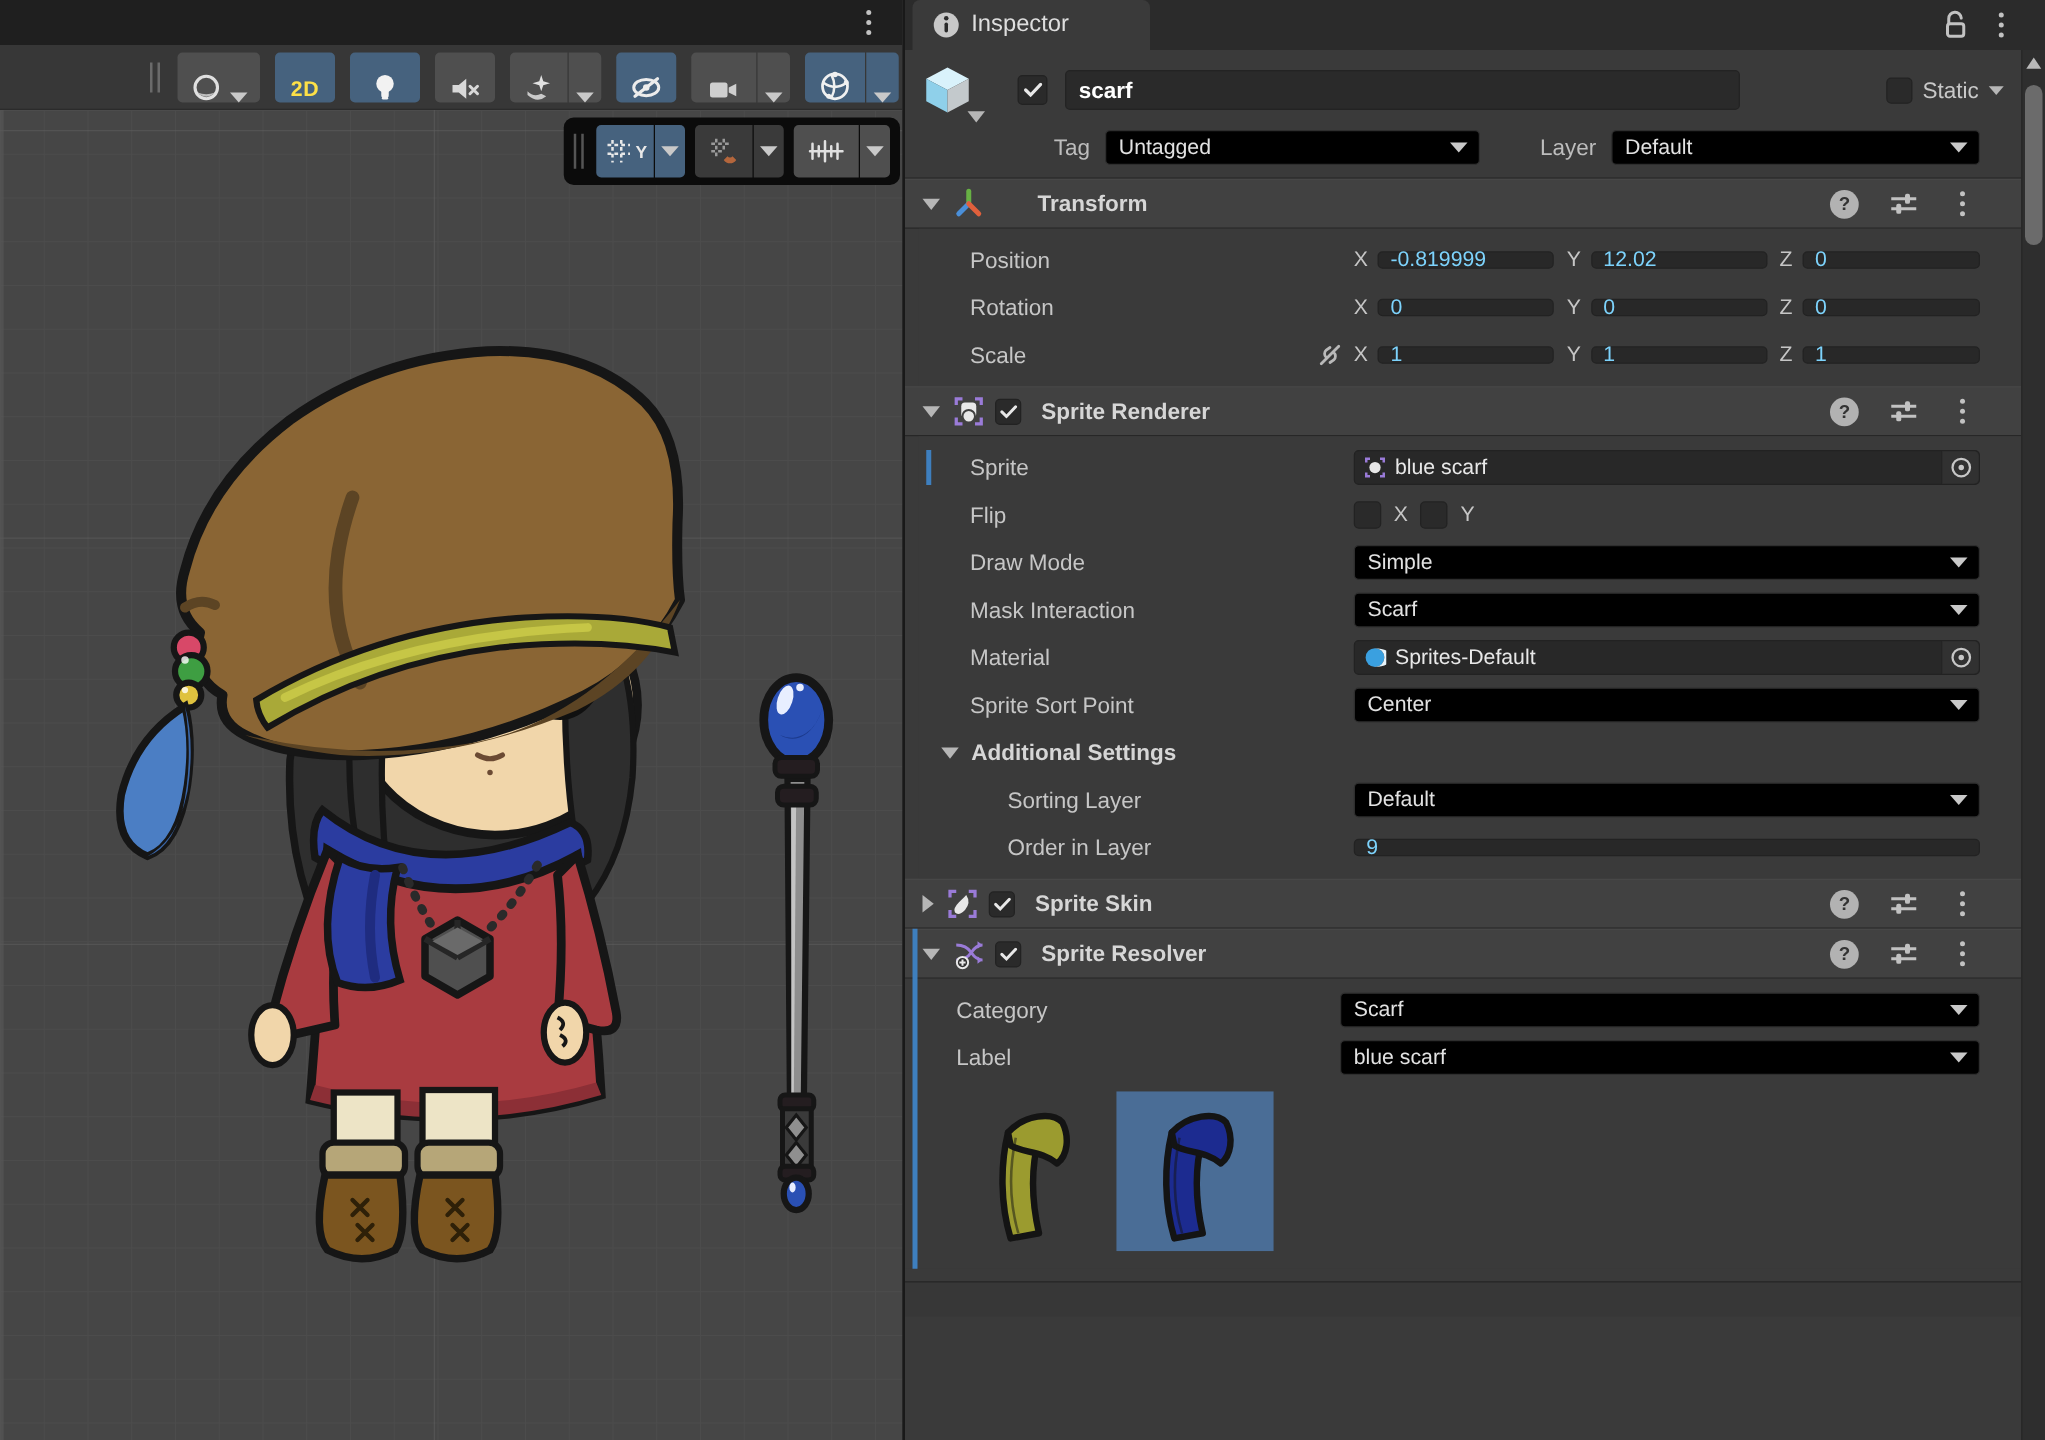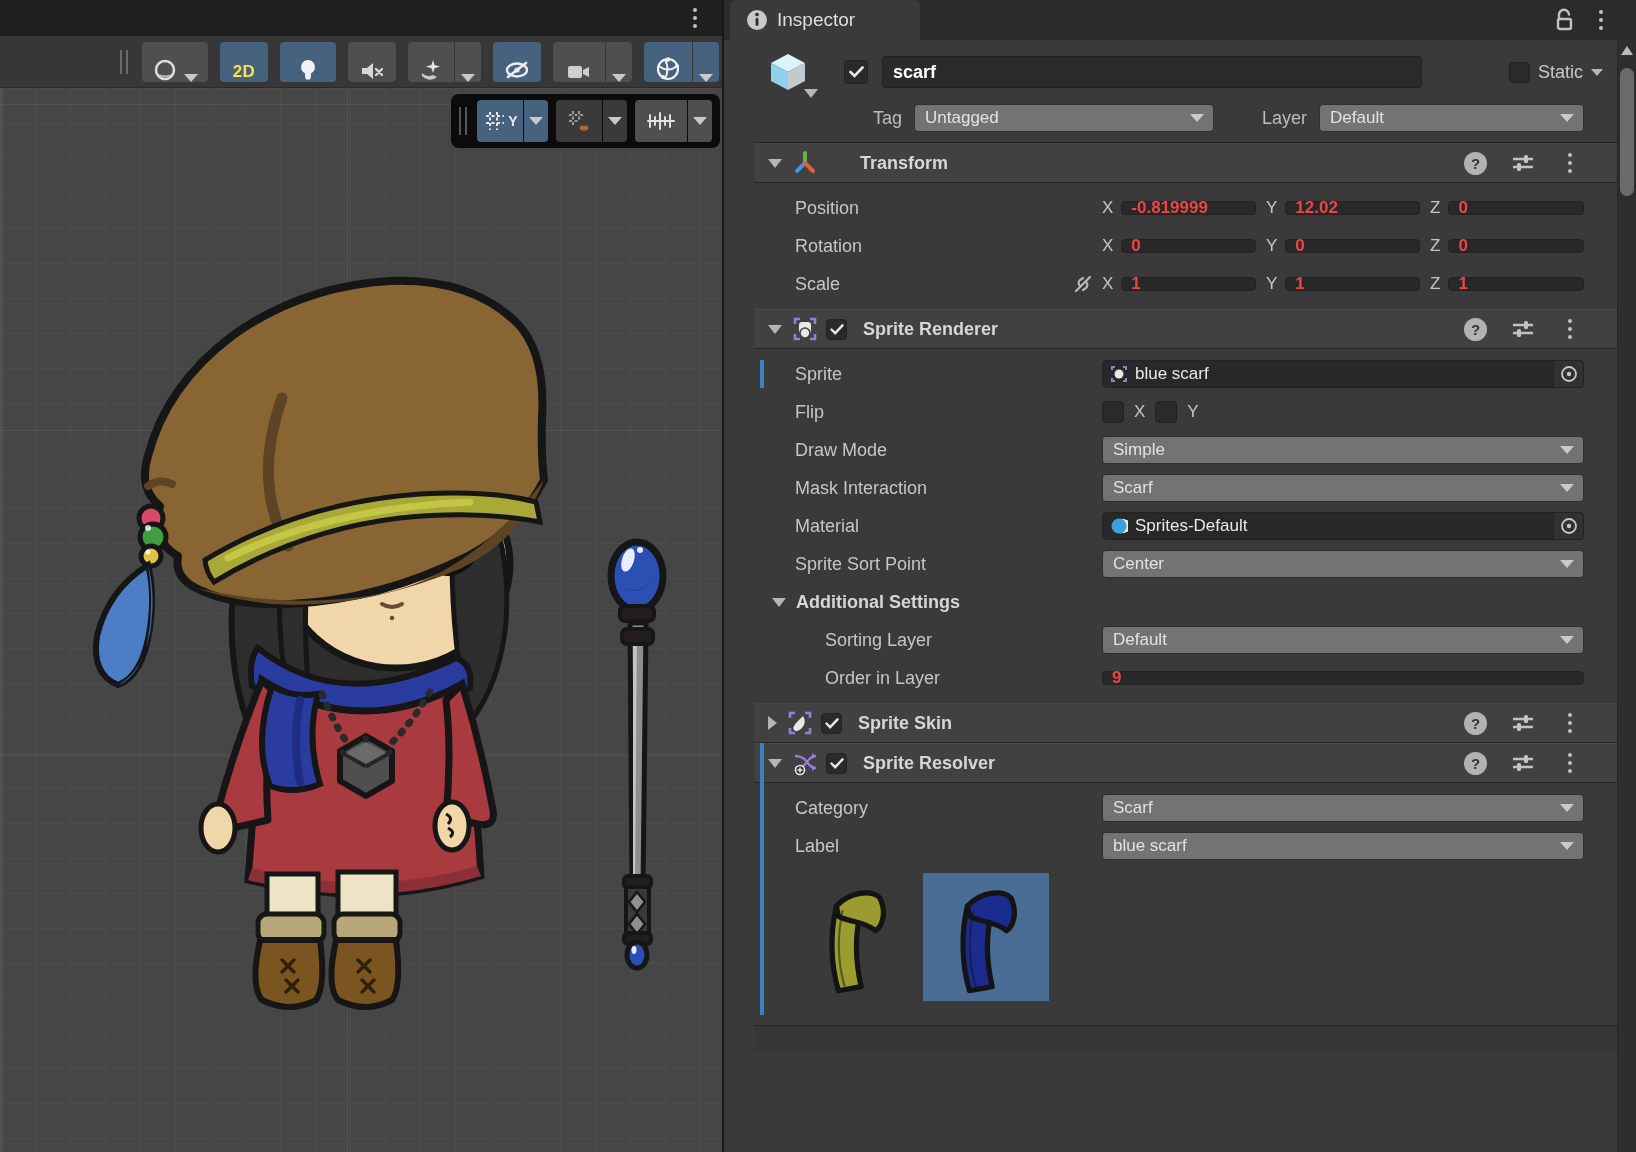--- a/index.html
+++ b/index.html
@@ -52,53 +52,53 @@
   
   .inspector { position:relative; width:914px; height:1152px; background:#3a3a3a; border-left:2px solid #191919; }
   .insp-tabbar { position:relative; height:40px; background:#2b2b2b; }
   .insp-tab { position:absolute; left:6px; top:0; height:40px; width:190px; background:#3a3a3a; border-radius:6px 6px 0 0; display:flex; align-items:center; gap:9px; padding-left:16px; color:#dedede; font-size:19px; }
   .tab-right { position:absolute; right:24px; top:7px; display:flex; gap:16px; align-items:center; }
 
   .insp-scroll { position:absolute; top:40px; right:0; bottom:0; width:19px; background:#2e2e2e; border-left:1px solid #262626; }
   .insp-scroll .up { position:absolute; top:6px; left:3px; width:0; height:0; border-left:6px solid transparent; border-right:6px solid transparent; border-bottom:9px solid #b9b9b9; }
   .insp-scroll .thumb { position:absolute; top:28px; bottom:14px; left:2px; width:14px; background:#6b6b6b; border-radius:7px; }
 
-  .insp-body { position:absolute; top:40px; left:0; right:19px; bottom:0; overflow:hidden;padding-left:30px; }
+  .insp-body { position:absolute; top:40px; left:0; right:19px; bottom:0; overflow:hidden; }
   .go-header { padding:10px 0 6px 12px; border-bottom:1px solid #242424; background:#3a3a3a; }
   .go-row1 { display:flex; align-items:center; }
   .go-cube { position:relative; width:44px; height:44px; }
   .go-fold { position:absolute; right:-8px; bottom:-4px; }
   .fold-down { width:0; height:0; border-left:7px solid transparent; border-right:7px solid transparent; border-top:9px solid #b6b6b6; }
   .fold-right { width:0; height:0; border-top:7px solid transparent; border-bottom:7px solid transparent; border-left:9px solid #b6b6b6; }
   .cb { width:24px; height:24px; background:#2a2a2a; border:1px solid #222; border-radius:4px; display:flex; align-items:center; justify-content:center; cursor:pointer; flex:none; }
   .cb.small { width:21px; height:21px; }
   .name-field { flex:1; height:32px; margin:0 18px 0 14px; background:#2a2a2a; border:1px solid #232323; border-radius:4px; color:#fff; font-size:18px; font-weight:bold; display:flex; align-items:center; padding-left:10px; max-width:540px; }
   .static-grp { display:flex; align-items:center; gap:8px; margin-left:auto; margin-right:14px; color:#c8c8c8; font-size:18px; }
   .static-grp .caret { border-top-color:#b6b6b6; border-left-width:6px; border-right-width:6px; border-top-width:7px; }
   .go-row2 { display:flex; align-items:center; margin:10px 0 4px 107px; color:#bdbdbd; font-size:18px; }
-  .dd { height:28px; background:#737373; border:1px solid #2e2e2e; border-radius:4px; display:flex; align-items:center; padding:0 10px; color:#e2e2e2; font-size:17px; cursor:pointer; position:relative; }
+  .dd { height:28px; background:#000000; border:1px solid #2e2e2e; border-radius:4px; display:flex; align-items:center; padding:0 10px; color:#e2e2e2; font-size:17px; cursor:pointer; position:relative; }
   .dd .dd-caret { position:absolute; right:9px; top:50%; margin-top:-4px; width:0; height:0; border-left:7px solid transparent; border-right:7px solid transparent; border-top:8px solid #c9c9c9; }
   .tag-dd { width:300px; margin-left:12px; }
   .layer-label { margin-left:48px; }
   .layer-dd { flex:1; margin-left:12px; margin-right:33px; }
 
   .comp-hdr { height:40px; background:#414141; border-top:1px solid #474747; border-bottom:1px solid #272727; display:flex; align-items:center; padding:0 0 0 14px; position:relative; }
   .comp-hdr .fold-down, .comp-hdr .fold-right { margin-right:10px; }
   .comp-icon { width:26px; height:26px; margin-right:8px; flex:none; }
   .comp-title { color:#d6d6d6; font-size:18px; font-weight:bold; margin-left:16px; }
   .hdr-icons { position:absolute; right:36px; display:flex; gap:24px; align-items:center; }
   .help-ic { width:23px; height:23px; border-radius:50%; background:#b2b2b2; color:#333; font-weight:bold; font-size:15px; display:flex; align-items:center; justify-content:center; cursor:pointer; }
 
   .section { position:relative; padding:6px 0 10px 0; background:#3a3a3a; }
-  .section.tight { padding-bottom:6px; }
+  .section.tight { padding-bottom:6px;margin-left:11px; }
   .row { position:relative; display:flex; align-items:center; height:38px; padding-left:41px; }
   .row .lbl { width:307px; color:#c6c6c6; font-size:18px; flex:none; }
   .row .lbl.indent { padding-left:30px; }
   .row .val { flex:1; margin-right:33px; display:flex; align-items:center; }
-  .field { height:14px; background:#282828; border:1px solid #222; border-radius:4px; color:#ef4444; font-size:17px; display:flex; align-items:center; padding-left:9px;font-weight:bold; }
+  .field { height:14px; background:#282828; border:1px solid #222; border-radius:4px; color:#7dd3fc; font-size:17px; display:flex; align-items:center; padding-left:9px; }
   .triple { display:flex; flex:1; gap:10px; }
   .triple .unit { display:flex; align-items:center; gap:8px; flex:1; }
   .triple .axis { color:#c6c6c6; font-size:17px; }
   .triple .field { flex:1; }
   .val > .dd { flex:1; }
   .val > .field.wide { flex:1; }
   .objfield { flex:1; height:28px; background:#282828; border:1px solid #222; border-radius:4px; display:flex; align-items:center; color:#e8e8e8; font-size:17px; position:relative; cursor:pointer; }
   .objfield .mini { margin:0 7px 0 7px; }
   .objfield .picker { position:absolute; right:0; top:0; bottom:0; width:30px; background:#313131; border-left:1px solid #222; border-radius:0 4px 4px 0; display:flex; align-items:center; justify-content:center; }
   .colorfield { flex:1; height:28px; border:1px solid #222; border-radius:4px; display:flex; overflow:hidden; cursor:pointer; }

